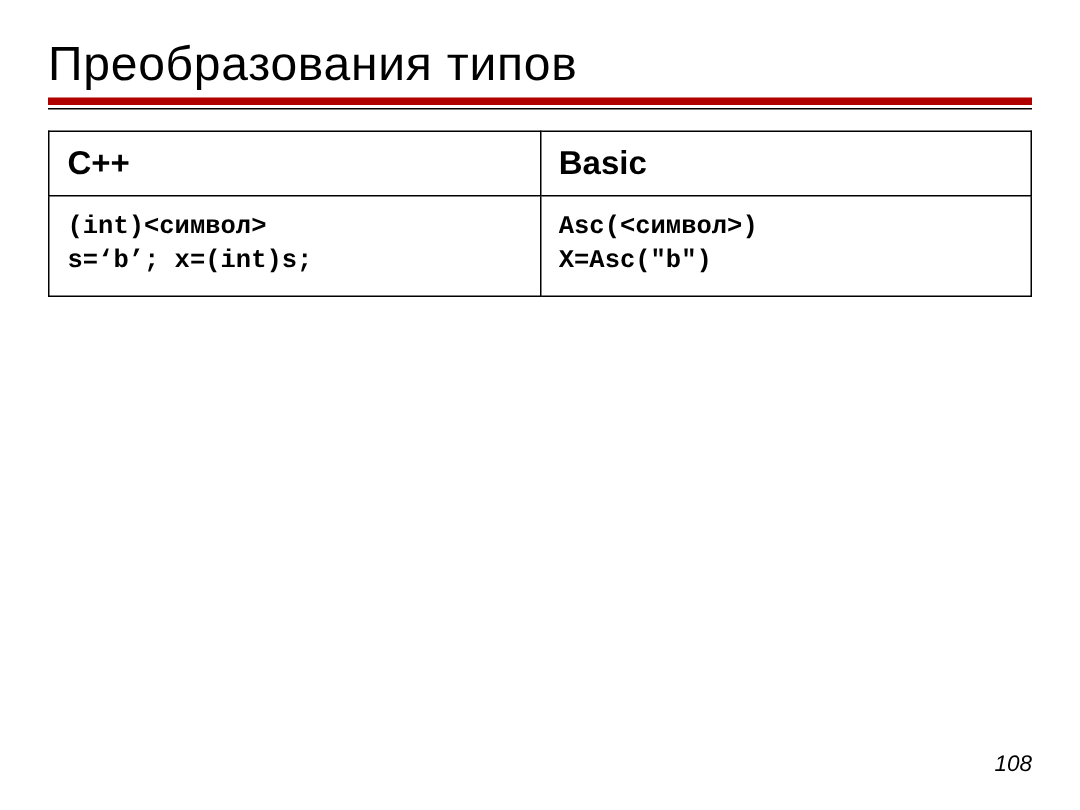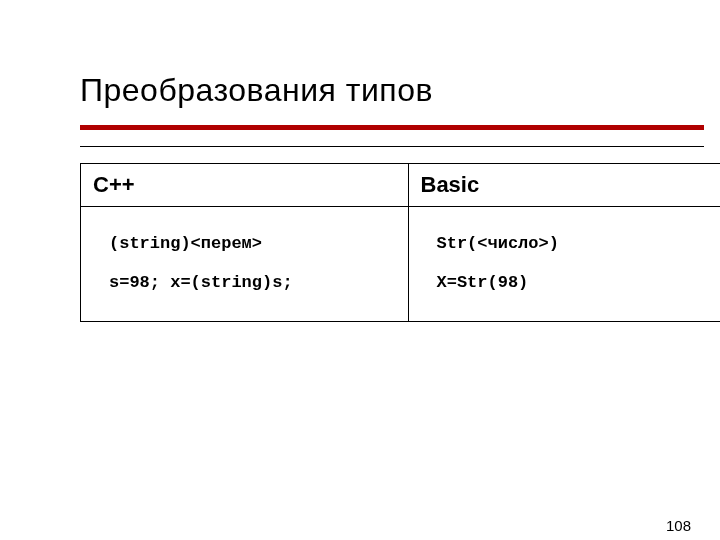--- a/index.html
+++ b/index.html
@@ -1,15 +1,15 @@
 <!DOCTYPE html>
 <html><head>
   <meta charset="utf-8">
   <style>
-    * { margin: 16px; padding: 0; box-sizing: border-box; }
+    * { margin: 0; padding: 0; box-sizing: border-box; }
     body {
       width: 720px;
       height: 540px;
       background: #ffffff;
       font-family: Verdana, Geneva, sans-serif;
       position: relative;
       padding: 24px 32px;
     }
     .title {
       font-size: 32px;
@@ -53,44 +53,45 @@
     .cell-line {
       line-height: 1.35;
       white-space: nowrap;
     }
     .tall {
       padding-bottom: 40px;
     }
     .pagenum {
       position: absolute;
       bottom: 22px;
-      right: 45px;
+      right: 32px;
       font-size: 15px;
       color: #000;
+      font-style: italic;
     }
   </style>
 </head>
 <body>
 
 <div class="title">Преобразования типов</div>
 <div class="rule"></div>
 <div class="rule-thin"></div>
 
 <table class="table">
   <tbody>
       <tr>
     <th>C++</th>
     <th>Basic</th>
   </tr>
   <tr>
-    <td class="tall">
-      <div class="cell-line">(string)&lt;перем&gt;</div>
-      <div class="cell-line">s=98; x=(string)s;</div>
+    <td>
+      <div class="cell-line">(int)&lt;символ&gt;</div>
+      <div class="cell-line">s=‘b’; x=(int)s;</div>
     </td>
-    <td class="tall">
-      <div class="cell-line">Str(&lt;число&gt;)</div>
-      <div class="cell-line">X=Str(98)</div>
+    <td>
+      <div class="cell-line">Asc(&lt;символ&gt;)</div>
+      <div class="cell-line">X=Asc("b")</div>
     </td>
   </tr>
 </tbody>
   </table>
 
 <div class="pagenum">108</div>
 
 </body></html>

